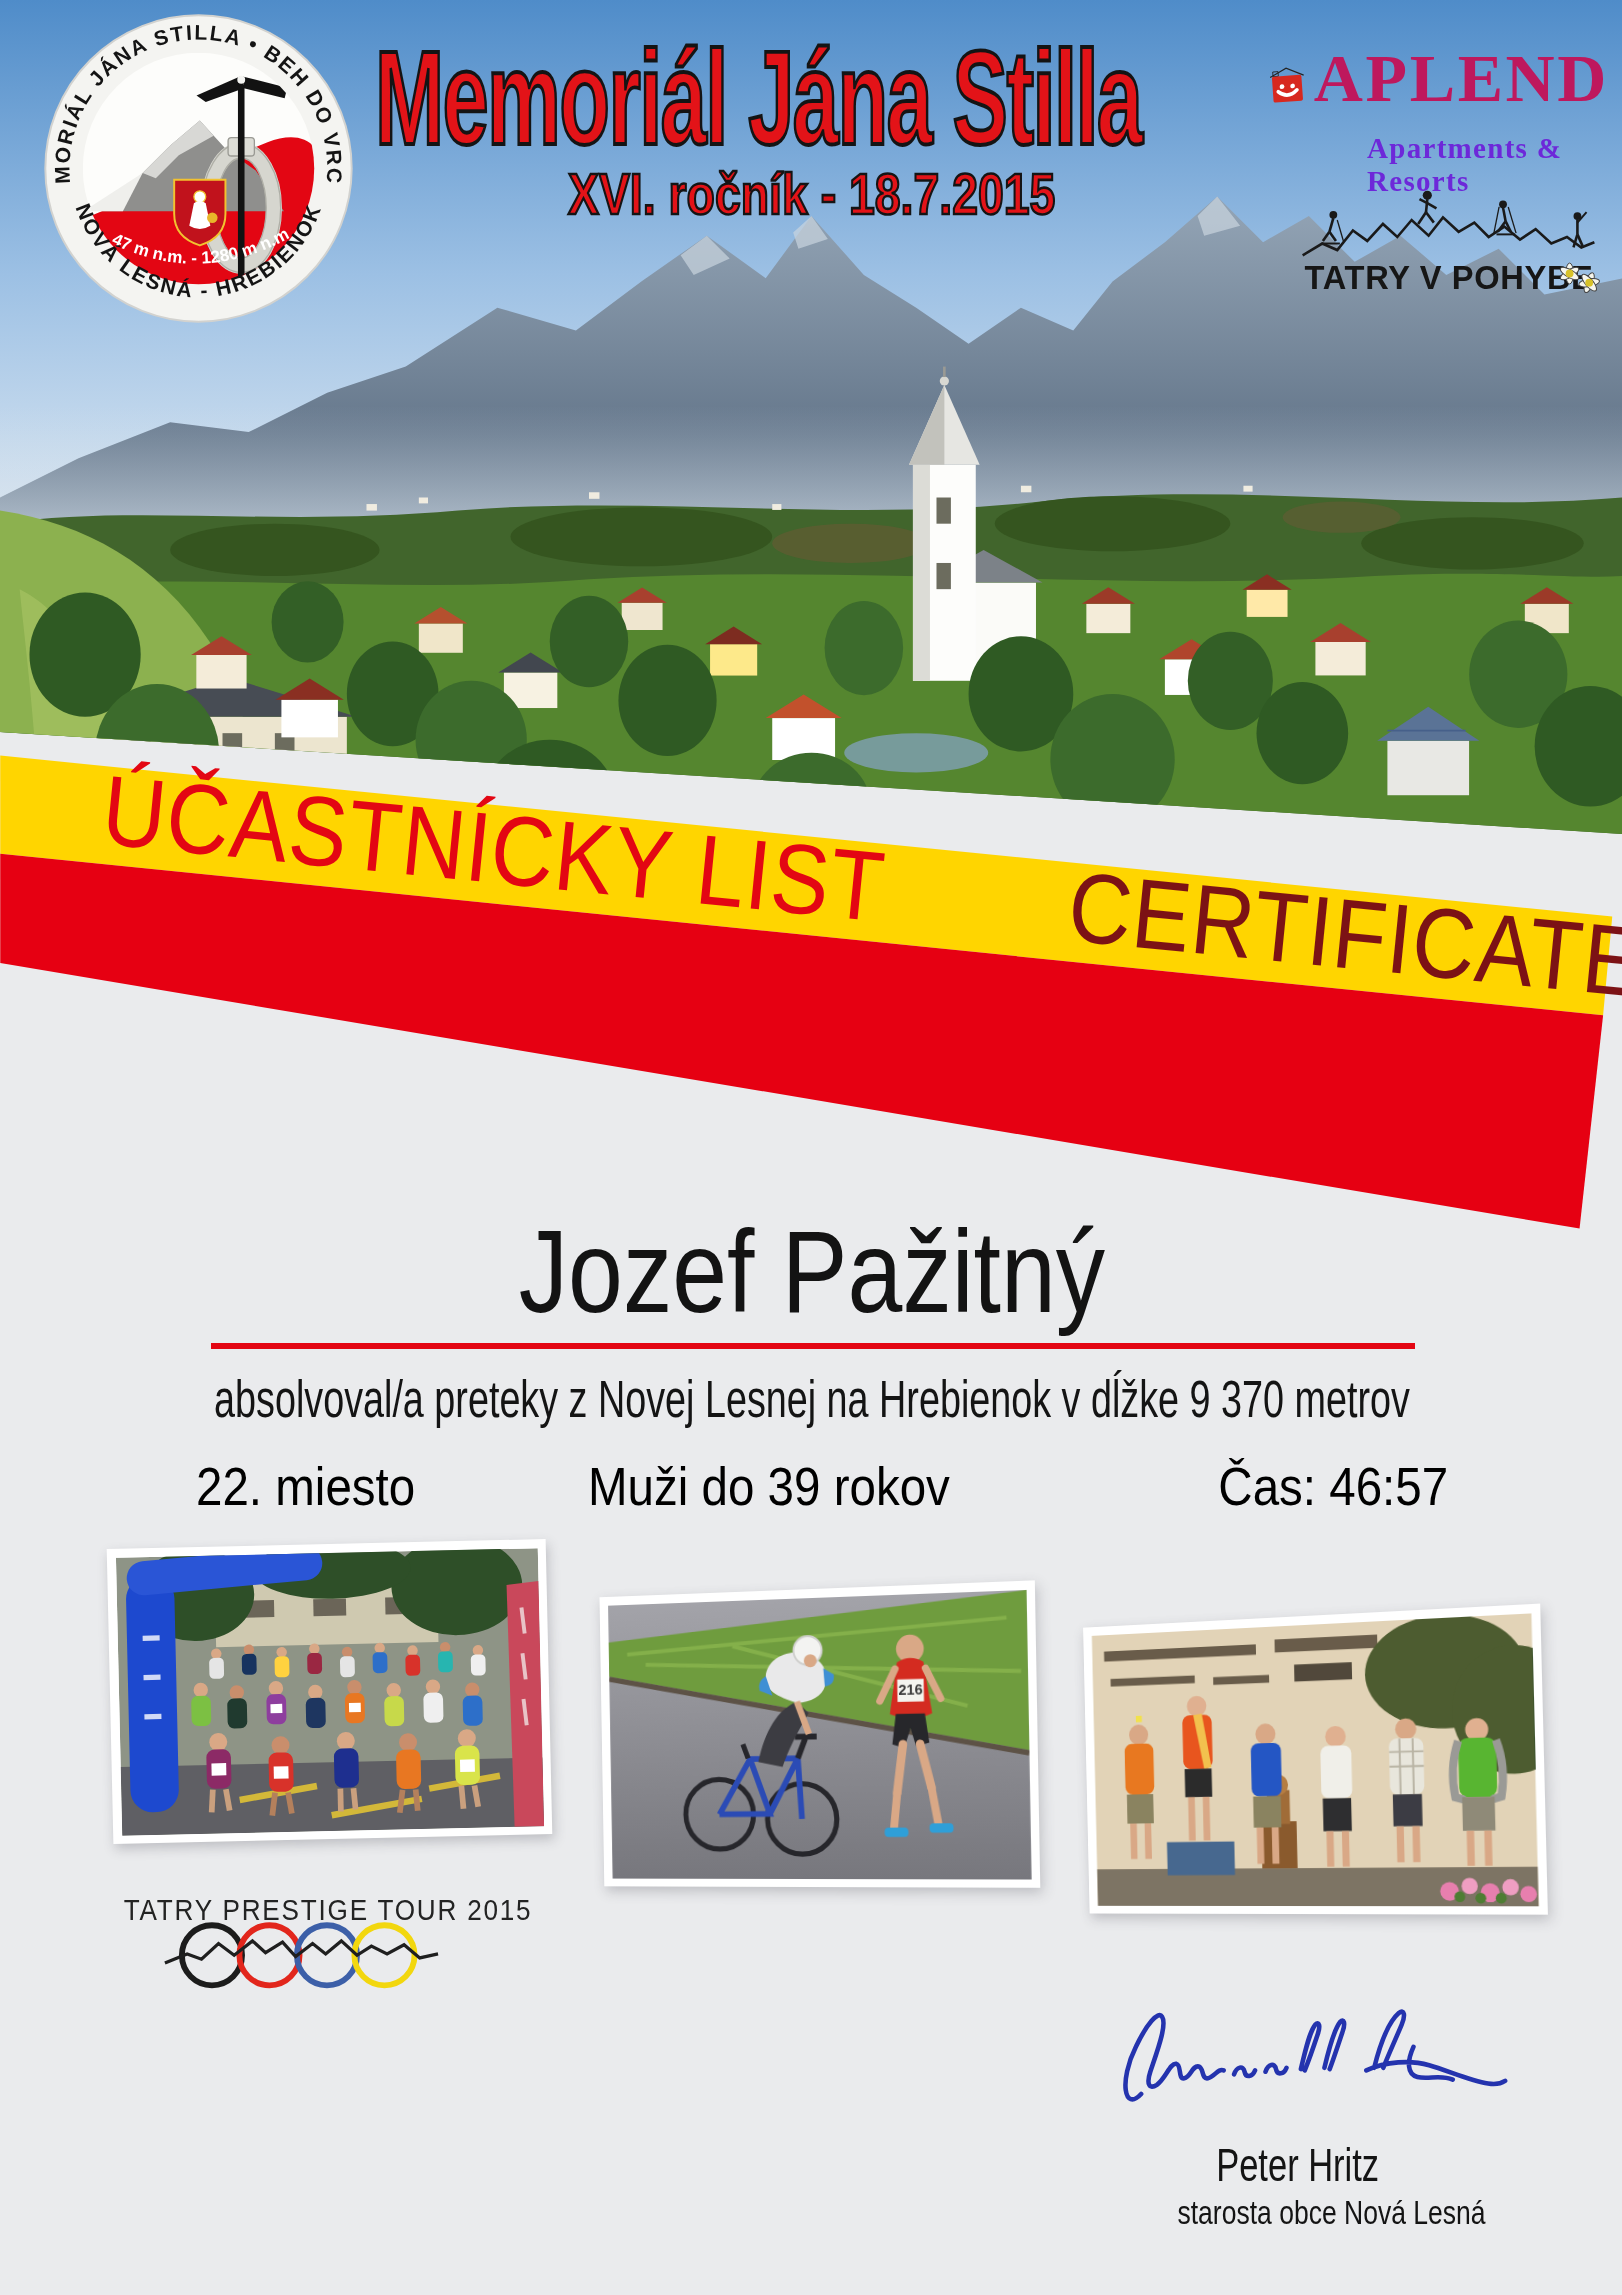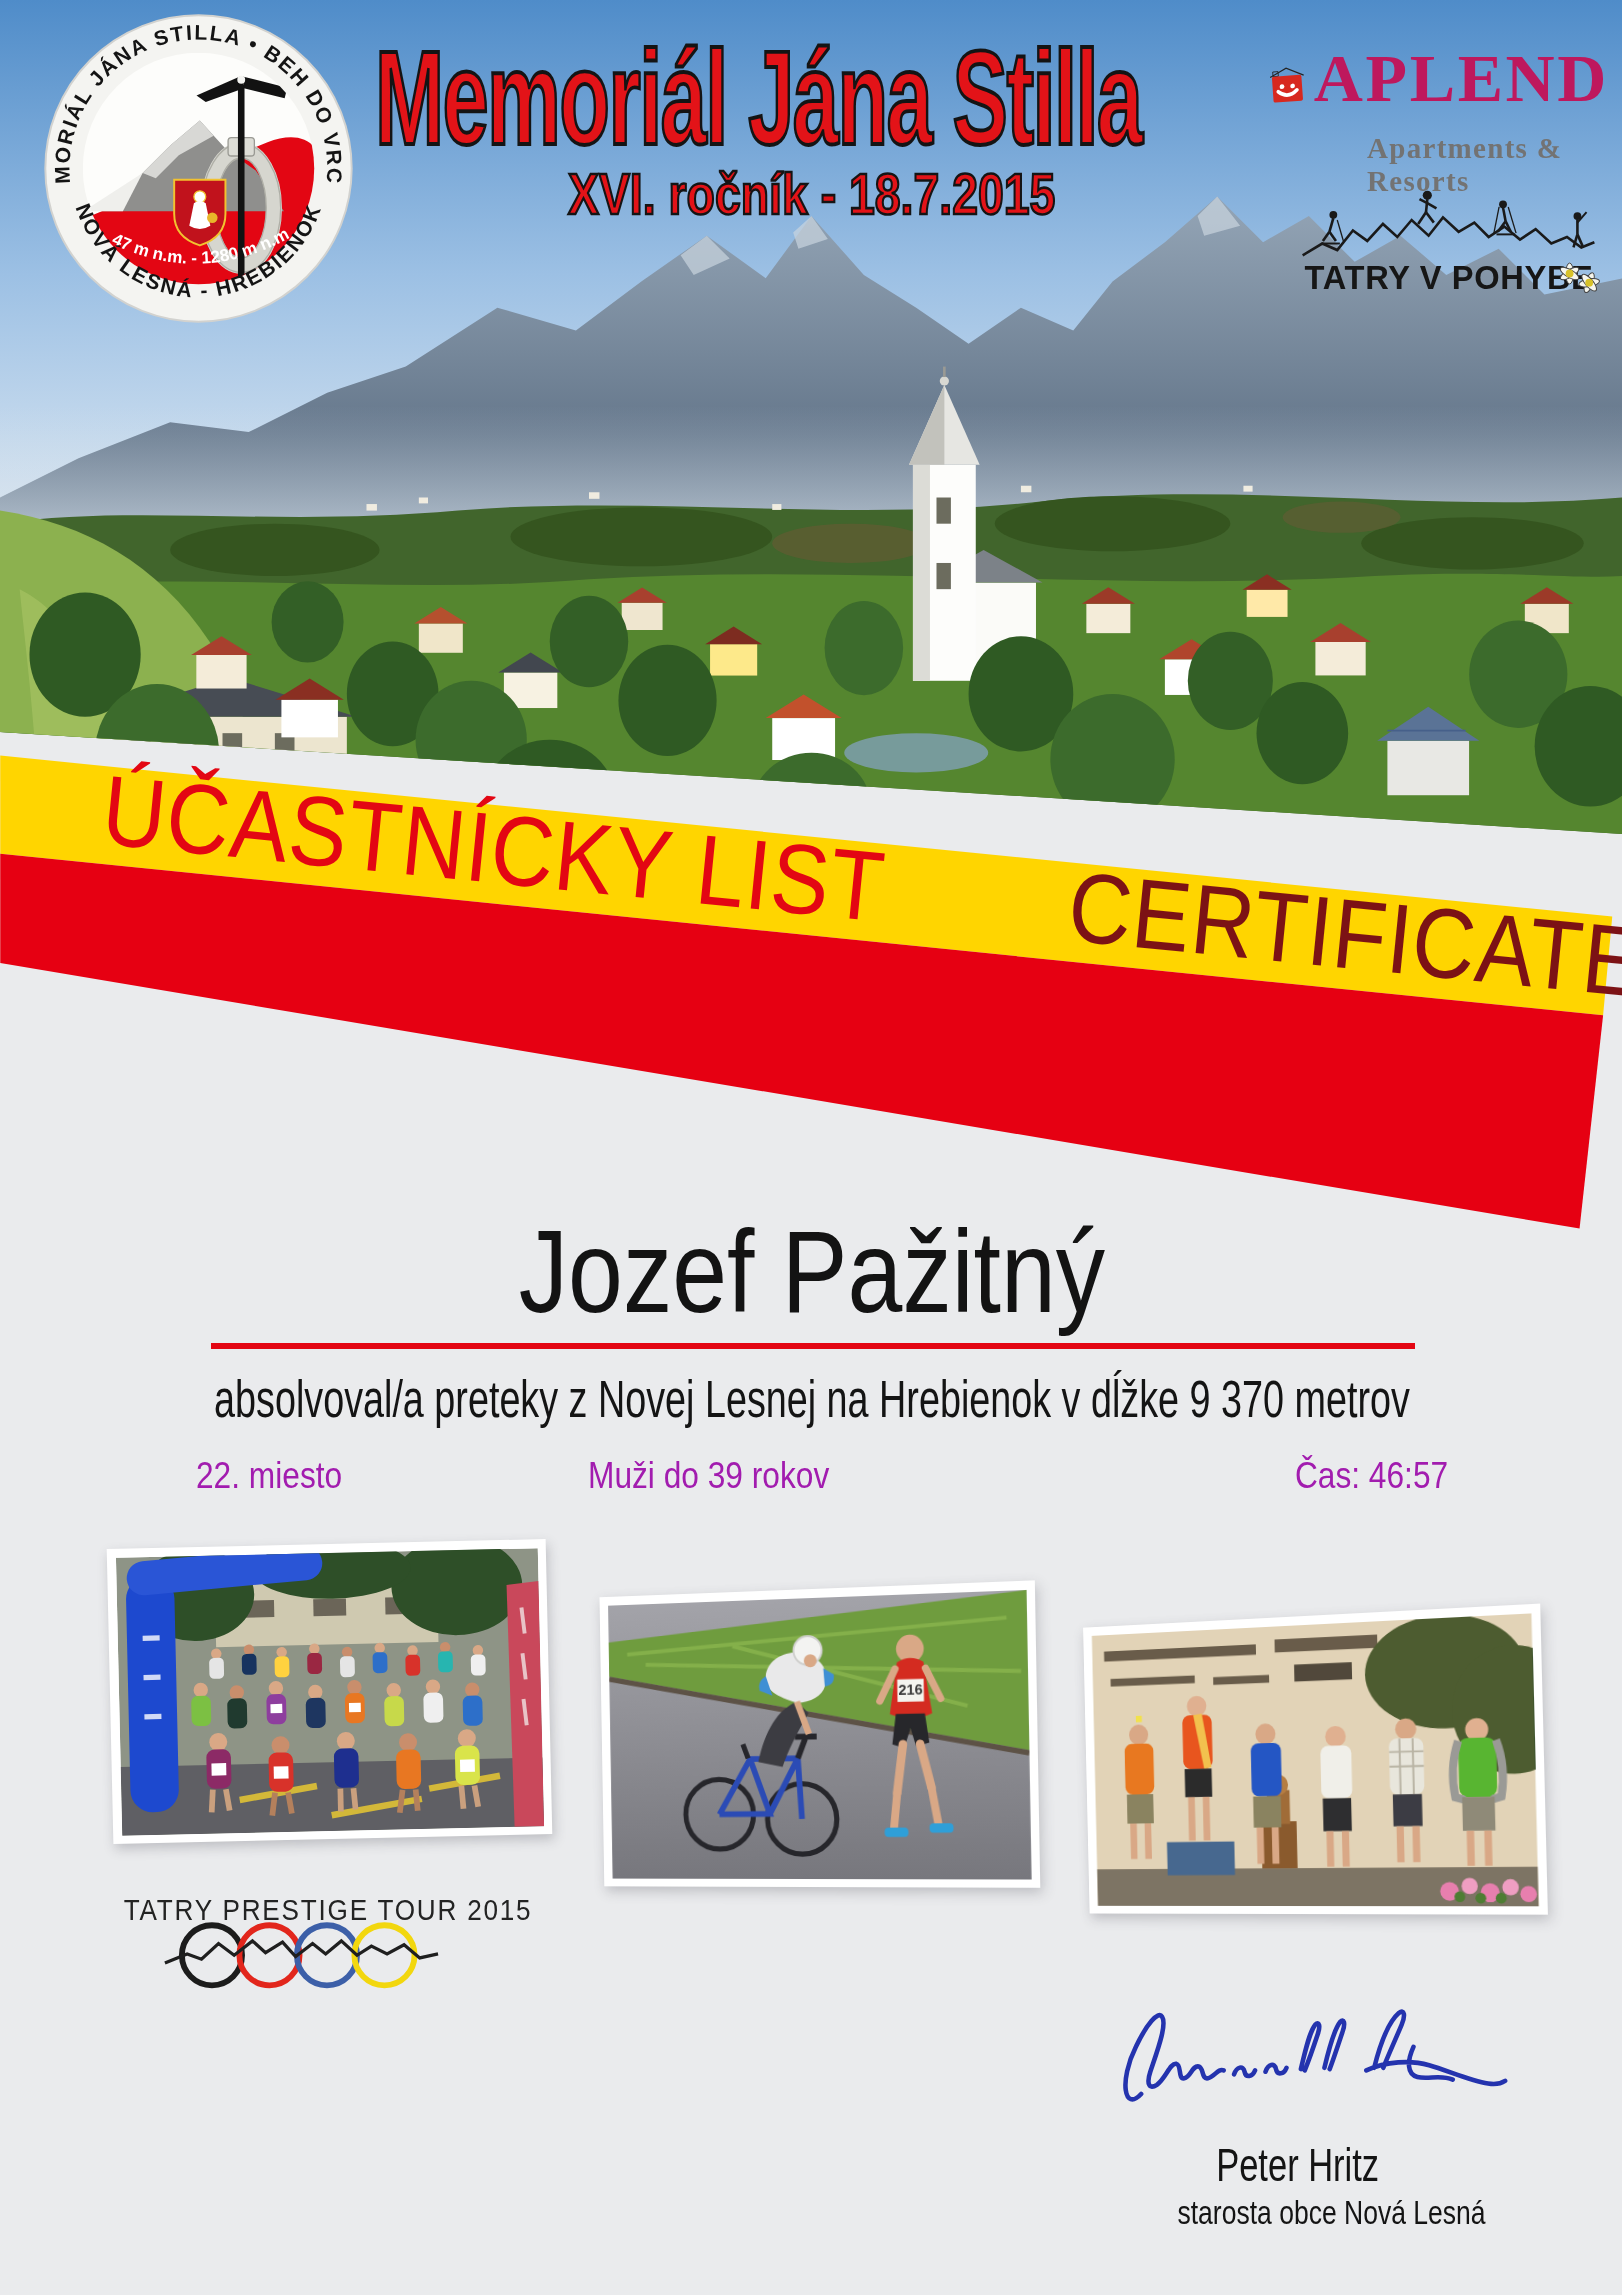--- a/index.html
+++ b/index.html
@@ -21,39 +21,39 @@
              -webkit-text-stroke:2.6px #141414;display:inline-block;transform:scaleX(.8);white-space:nowrap;}
 
   
   .badge{position:absolute;left:44px;top:14.4px;width:309px;height:309px;}
 
   
   .aplend{position:absolute;left:1269px;top:44px;width:340px;}
   .aplend-row{display:flex;align-items:flex-start;}
   .aplend-name{font-family:"Liberation Serif",serif;font-weight:bold;font-size:68px;color:#be185d;
                letter-spacing:2.6px;line-height:1;margin-left:6.5px;}
-  .aplend-tag{font-family:"Liberation Serif",serif;font-weight:bold;font-size:29px;color:#737373;
+  .aplend-tag{font-family:"Liberation Serif",serif;font-weight:bold;font-size:29px;color:#6d28d9;
               margin-left:98px;margin-top:3.9px;letter-spacing:1.3px;}
   .partner{position:absolute;left:1299px;top:190px;width:301px;}
   .partner svg{display:block;}
 
   
   .ribbon-svg{position:absolute;left:0;top:0;width:1623px;height:2295px;pointer-events:none;}
   .ribbon-text{position:absolute;left:108px;top:760px;transform:rotate(5.7deg);transform-origin:left top;
                font-size:99px;line-height:1;white-space:nowrap;}
   .ribbon-text .sk{display:inline-block;transform:scaleX(.88);transform-origin:left;color:#E30613;letter-spacing:1.3px;}
   .ribbon-text .en{display:inline-block;transform:scaleX(.88);transform-origin:left;color:#7C1215;margin-left:79px;letter-spacing:1.3px;}
 
   
   .name-wrap{position:absolute;left:0;top:1214px;width:1623px;text-align:center;}
   .name{font-size:116px;line-height:1;color:#131313;display:inline-block;transform:scaleX(.85);white-space:nowrap;}
   .rule{position:absolute;left:211px;top:1343px;width:1204px;height:5.9px;background:#E30613;}
   .statement-wrap{position:absolute;left:0;top:1370px;width:1623px;text-align:center;}
   .statement{font-size:51px;color:#141414;display:inline-block;transform:scaleX(.74);white-space:nowrap;}
-  .stat{position:absolute;top:1455px;font-size:36px;color:#a21caf;white-space:nowrap;}
+  .stat{position:absolute;top:1455px;font-size:54px;color:#000000;white-space:nowrap;}
   .stat .cnd{display:inline-block;transform:scaleX(.88);transform-origin:left;}
   .stat-place{left:196px;}
   .stat-cat{left:588px;}
   .stat-time{right:175px;}
   .stat-time .cnd{transform-origin:right;}
 
   
   .photo{position:absolute;background:#fff;padding:8.5px;box-shadow:2px 5.2px 11.8px rgba(60,60,70,.25);}
   .photo svg{display:block;}
   .photo1{left:110px;top:1544px;transform:rotate(-1.3deg);}

